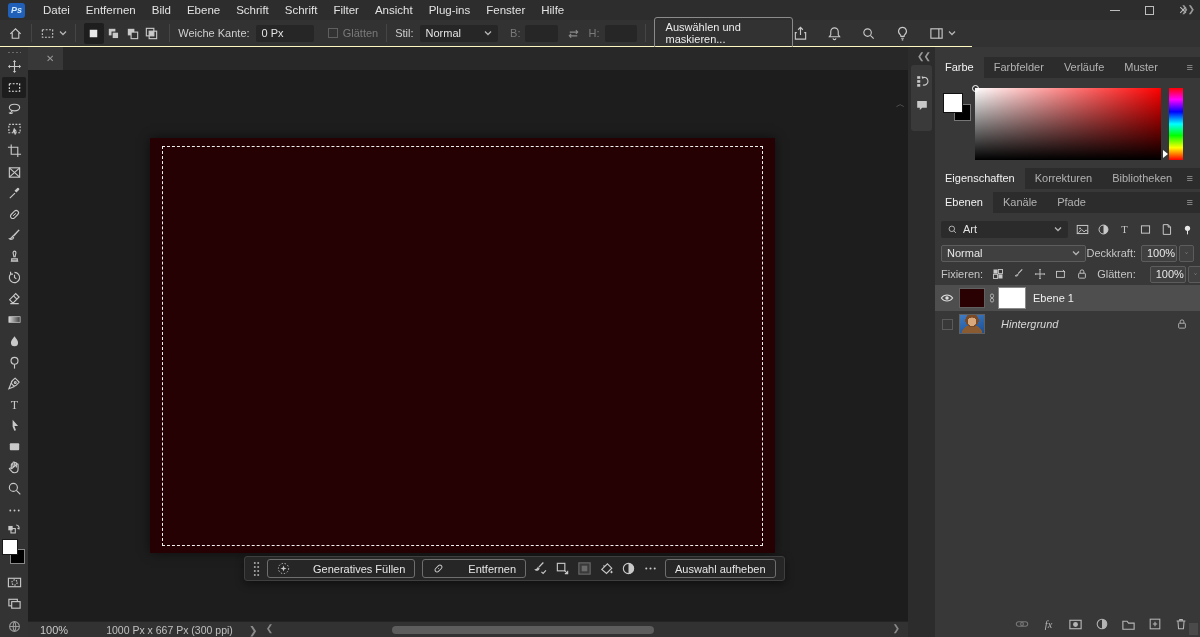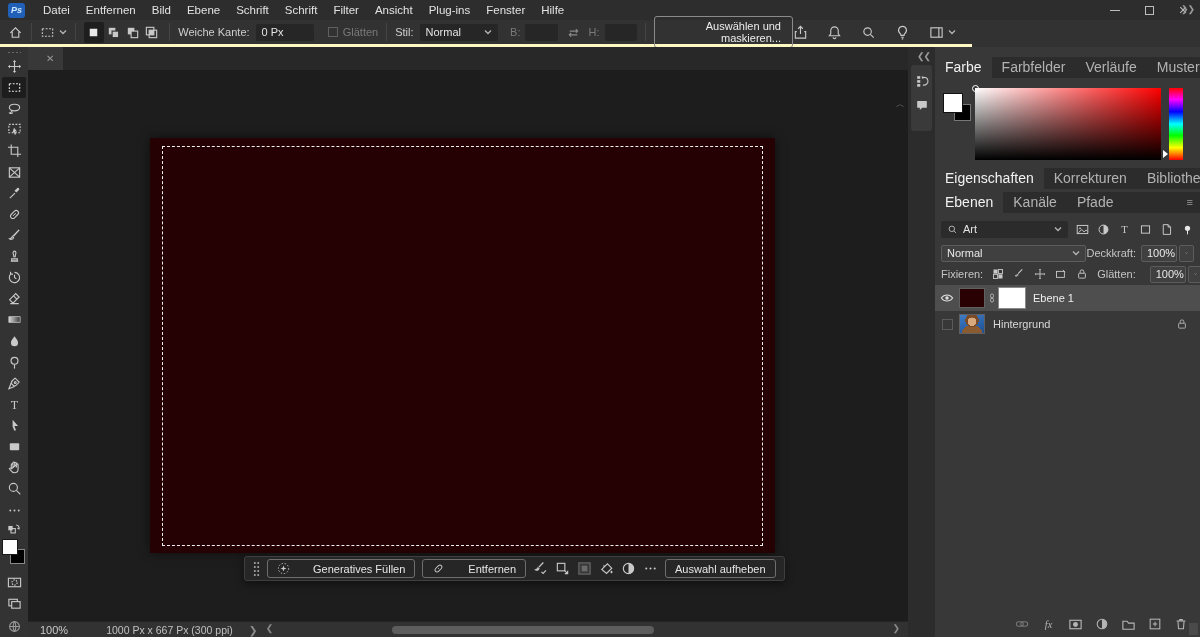--- a/index.html
+++ b/index.html
@@ -19,21 +19,21 @@
             border-radius:3px; font-size:9px; font-weight:bold; display:flex;
             align-items:center; justify-content:center;font-style:italic; }
   .menu-item { padding:0 8px; color:#e2e2e2; font-size:11.5px; line-height:20px; cursor:default; }
   .winctl { margin-left:auto; display:flex; height:20px; }
   .winctl span { width:34px; display:flex; align-items:center; justify-content:center; color:#bdbdbd; }
   .wc-sq { width:9px; height:9px; border:1px solid #bdbdbd; display:block; }
   .wc-line { width:10px; height:1px; background:#bdbdbd; display:block; }
 
   
   .optbar { left:0; top:20px; width:972px; height:27px; background:#323232;
-            border-bottom:3px solid #fef9c3; display:flex; align-items:center;text-align:right; }
+            border-bottom:1px solid #fef9c3; display:flex; align-items:center; }
   .vsep { width:1px; height:18px; background:#454545; margin:0 8px; flex:none; }
   .optfield { background:#262626; border-radius:2px; height:17px; display:flex; align-items:center;
               padding:0 6px; color:#e3e3e3; }
   .optbtn { border:1px solid #8a8a8a; border-radius:3px; padding:3px 11px; color:#ececec; cursor:default; }
   .modebtn { width:23px; height:21px; display:flex; align-items:center; justify-content:center; border-radius:2px; }
   .modebtn.active { background:#1e1e1e; }
   .chev { width:8px; height:6px; display:block; }
   .chev path { stroke:#b5b5b5; fill:none; stroke-width:1.3; }
   .opticons { margin-left:auto; display:flex; align-items:center; gap:19px; margin-right:16px; }
 
@@ -68,21 +68,21 @@
 
   
   .panelstrip { left:908px; top:47px; width:27px; height:590px; background:#2c2c2c; }
   .pschev { position:absolute; right:5px; top:4px; color:#9a9a9a; font-size:9px; letter-spacing:-1px; }
   .pscard { position:absolute; left:3px; top:18px; width:21px; height:66px; background:#3a3a3a;
             border-radius:3px; display:flex; flex-direction:column; align-items:center; gap:10px; padding-top:9px; }
 
   
   .rightpanel { left:935px; top:47px; width:265px; height:590px; background:#383838; }
   .ptabbar { position:absolute; left:0; right:0; height:21px; background:#2c2c2c; display:flex; align-items:stretch; }
-  .ptab { padding:0 10px; line-height:21px; color:#b2b2b2; font-size:14px; }
+  .ptab { padding:0 10px; line-height:21px; color:#b2b2b2; font-size:11px; }
   .ptab.active { background:#383838; color:#f2f2f2; }
   .pmenu { margin-left:auto; margin-right:7px; color:#9a9a9a; line-height:21px; }
   .swatches2 { position:absolute; left:8px; top:46px; width:34px; height:34px; }
   .swatches2 .fg { position:absolute; left:0; top:0; width:20px; height:20px; background:#fff; border:1px solid #111; z-index:2; }
   .swatches2 .bg { position:absolute; left:11px; top:11px; width:17px; height:17px; background:#000; border:1px solid #777; }
   .gradbox { position:absolute; left:40px; top:41px; width:186px; height:72px;
              background:linear-gradient(to top, #000, rgba(0,0,0,0)), linear-gradient(to right, #fff, #f00); }
   .gradmark { position:absolute; left:-3px; top:-3px; width:7px; height:7px; border:1px solid #fff; border-radius:50%; }
   .huestrip { position:absolute; left:234px; top:41px; width:14px; height:72px;
               background:linear-gradient(to bottom, #f00 0%, #f0f 16%, #00f 33%, #0ff 50%, #0f0 66%, #ff0 83%, #f00 100%); }
@@ -661,21 +661,21 @@
           </svg>
         </span>
       <span class="thumb" style="background:#fff;border:2px solid #fff;outline:1px solid #888"></span>
       <span style="margin-left:8px;color:#efefef">Ebene 1</span>
     </div>
     <div class="layer-row" style="top:264px">
       <span class="eyebox">
           <i style="width:11px;height:11px;border:1px solid #5a5a5a;display:block"></i>
         </span>
       <span class="thumb photothumb"></span>
-      <span style="margin-left:8px;color:#d8d8d8;">Hintergrund</span>
+      <span style="margin-left:16px;color:#d8d8d8;font-style:italic">Hintergrund</span>
       <span style="margin-left:auto;margin-right:12px">
           <svg class="i" viewBox="0 0 16 16" style="width:12px;height:12px;stroke:#b5b5b5">
             <rect x="3.5" y="7" width="9" height="6.5" rx="1"></rect>
             <path d="M5.5 7V5a2.5 2.5 0 015 0v2"></path>
           </svg>
         </span>
     </div>
 
     <div class="pbot">
       <span class="dim">

